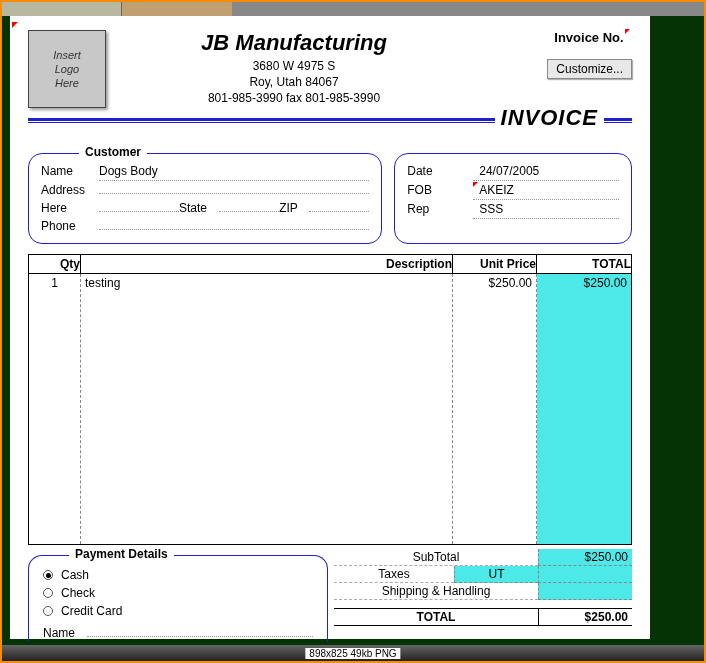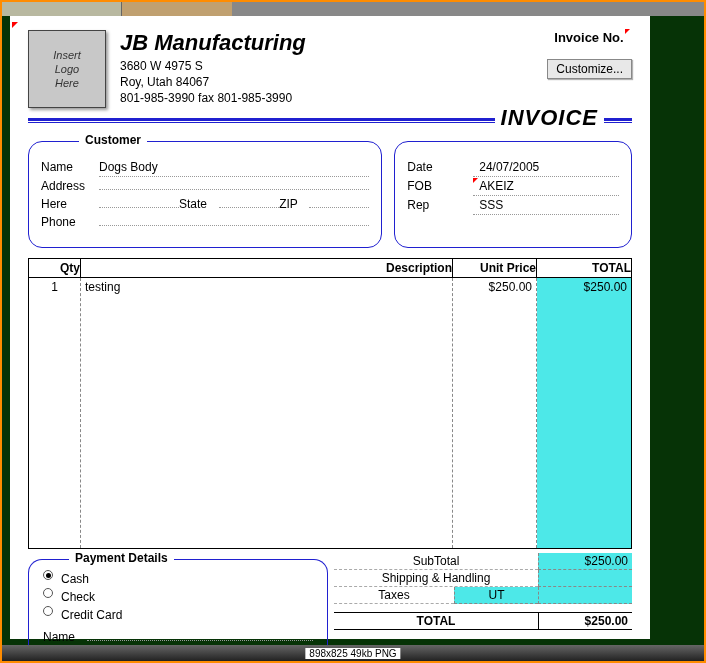--- a/index.html
+++ b/index.html
@@ -46,21 +46,21 @@
     box-shadow: 2px 2px 3px rgba(0,0,0,.4);
     display: flex;
     align-items: center;
     justify-content: center;
     text-align: center;
     font-style: italic;
     font-size: 11px;
     color: #333;
     line-height: 1.3;
   }
-  .company-block { flex: 1; }
+  .company-block { flex: 1; text-align: center; }
   .company-name {
     font-size: 22px;
     font-weight: bold;
     font-style: italic;
     margin-bottom: 2px;
   }
   .company-line {
     font-size: 12px;
     line-height: 1.35;
   }
@@ -111,22 +111,23 @@
     height: 5px;
   }
   .info-row {
     display: flex;
     gap: 12px;
     margin-top: 18px;
   }
   .rounded-box {
     border: 1px solid #2020d0;
     border-radius: 14px;
-    padding: 16px 12px;
-    position: relative;
+    padding: 8px 12px;
+    position: relative;
+    margin-top: 12px;
   }
   .box-title {
     position: absolute;
     top: -9px;
     left: 50px;
     background: #fff;
     padding: 0 6px;
     font-weight: bold;
     font-size: 12px;
   }
@@ -208,21 +209,21 @@
     position: absolute;
     top: -9px;
     left: 40px;
     background: #fff;
     padding: 0 6px;
     font-weight: bold;
     font-size: 12px;
   }
   .radio-row {
     display: flex;
-    align-items: flex-start;
+    align-items: center;
     gap: 8px;
     font-size: 12px;
     line-height: 1.5;
   }
   .radio-dot {
     width: 10px; height: 10px;
     border: 1px solid #555;
     border-radius: 50%;
     display: inline-flex;
     align-items: center;
@@ -407,28 +408,28 @@
           <span class="field-val-wrap"></span>
         </div>
       </div>
 
       <div class="totals-table">
         <div class="tot-row">
           <div class="tot-label">SubTotal</div>
           <div class="tot-val">$250.00</div>
         </div>
         <div class="tot-row">
-          <div class="tot-label">Shipping &amp; Handling</div>
-          <div class="tot-val"></div>
-        </div>
-        <div class="tot-row">
           <div class="tot-label" style="flex:0 0 auto; width:120px">Taxes</div>
           <div class="tot-mid">UT</div>
           <div class="tot-val"></div>
         </div>
+        <div class="tot-row">
+          <div class="tot-label">Shipping &amp; Handling</div>
+          <div class="tot-val"></div>
+        </div>
         <div class="tot-row" style="height:8px">
           <div class="tot-label" style="border:none"></div>
           <div class="tot-val" style="background:#fff;border:none"></div>
         </div>
         <div class="tot-row bold border-top">
           <div class="tot-label" style="border-bottom:1px solid #000">TOTAL</div>
           <div class="tot-val" style="background:#fff;border-bottom:1px solid #000;border-left:1px solid #000">$250.00</div>
         </div>
       </div>
     </div>

